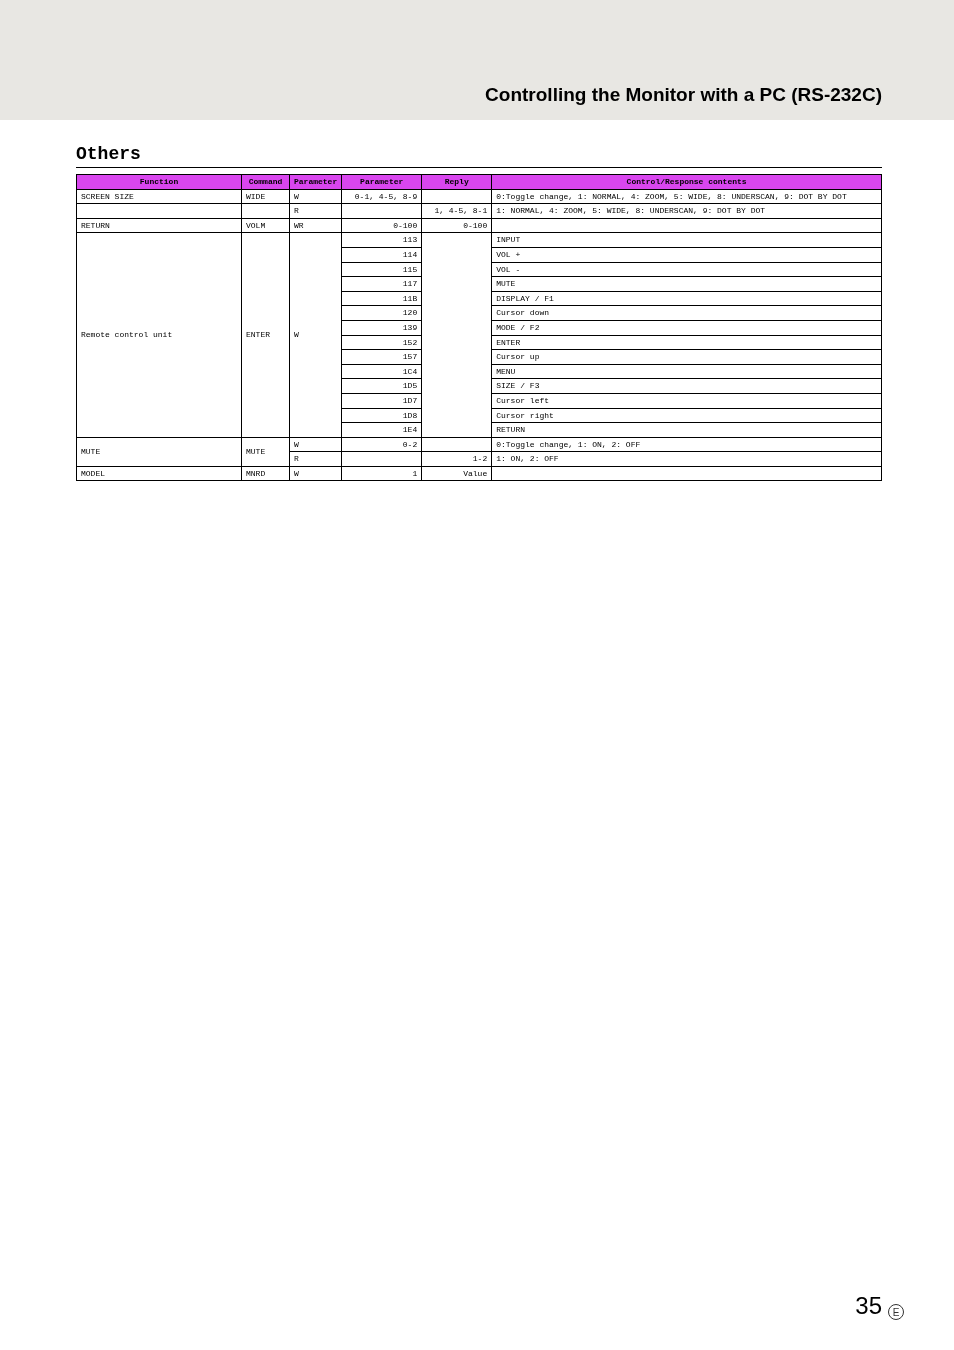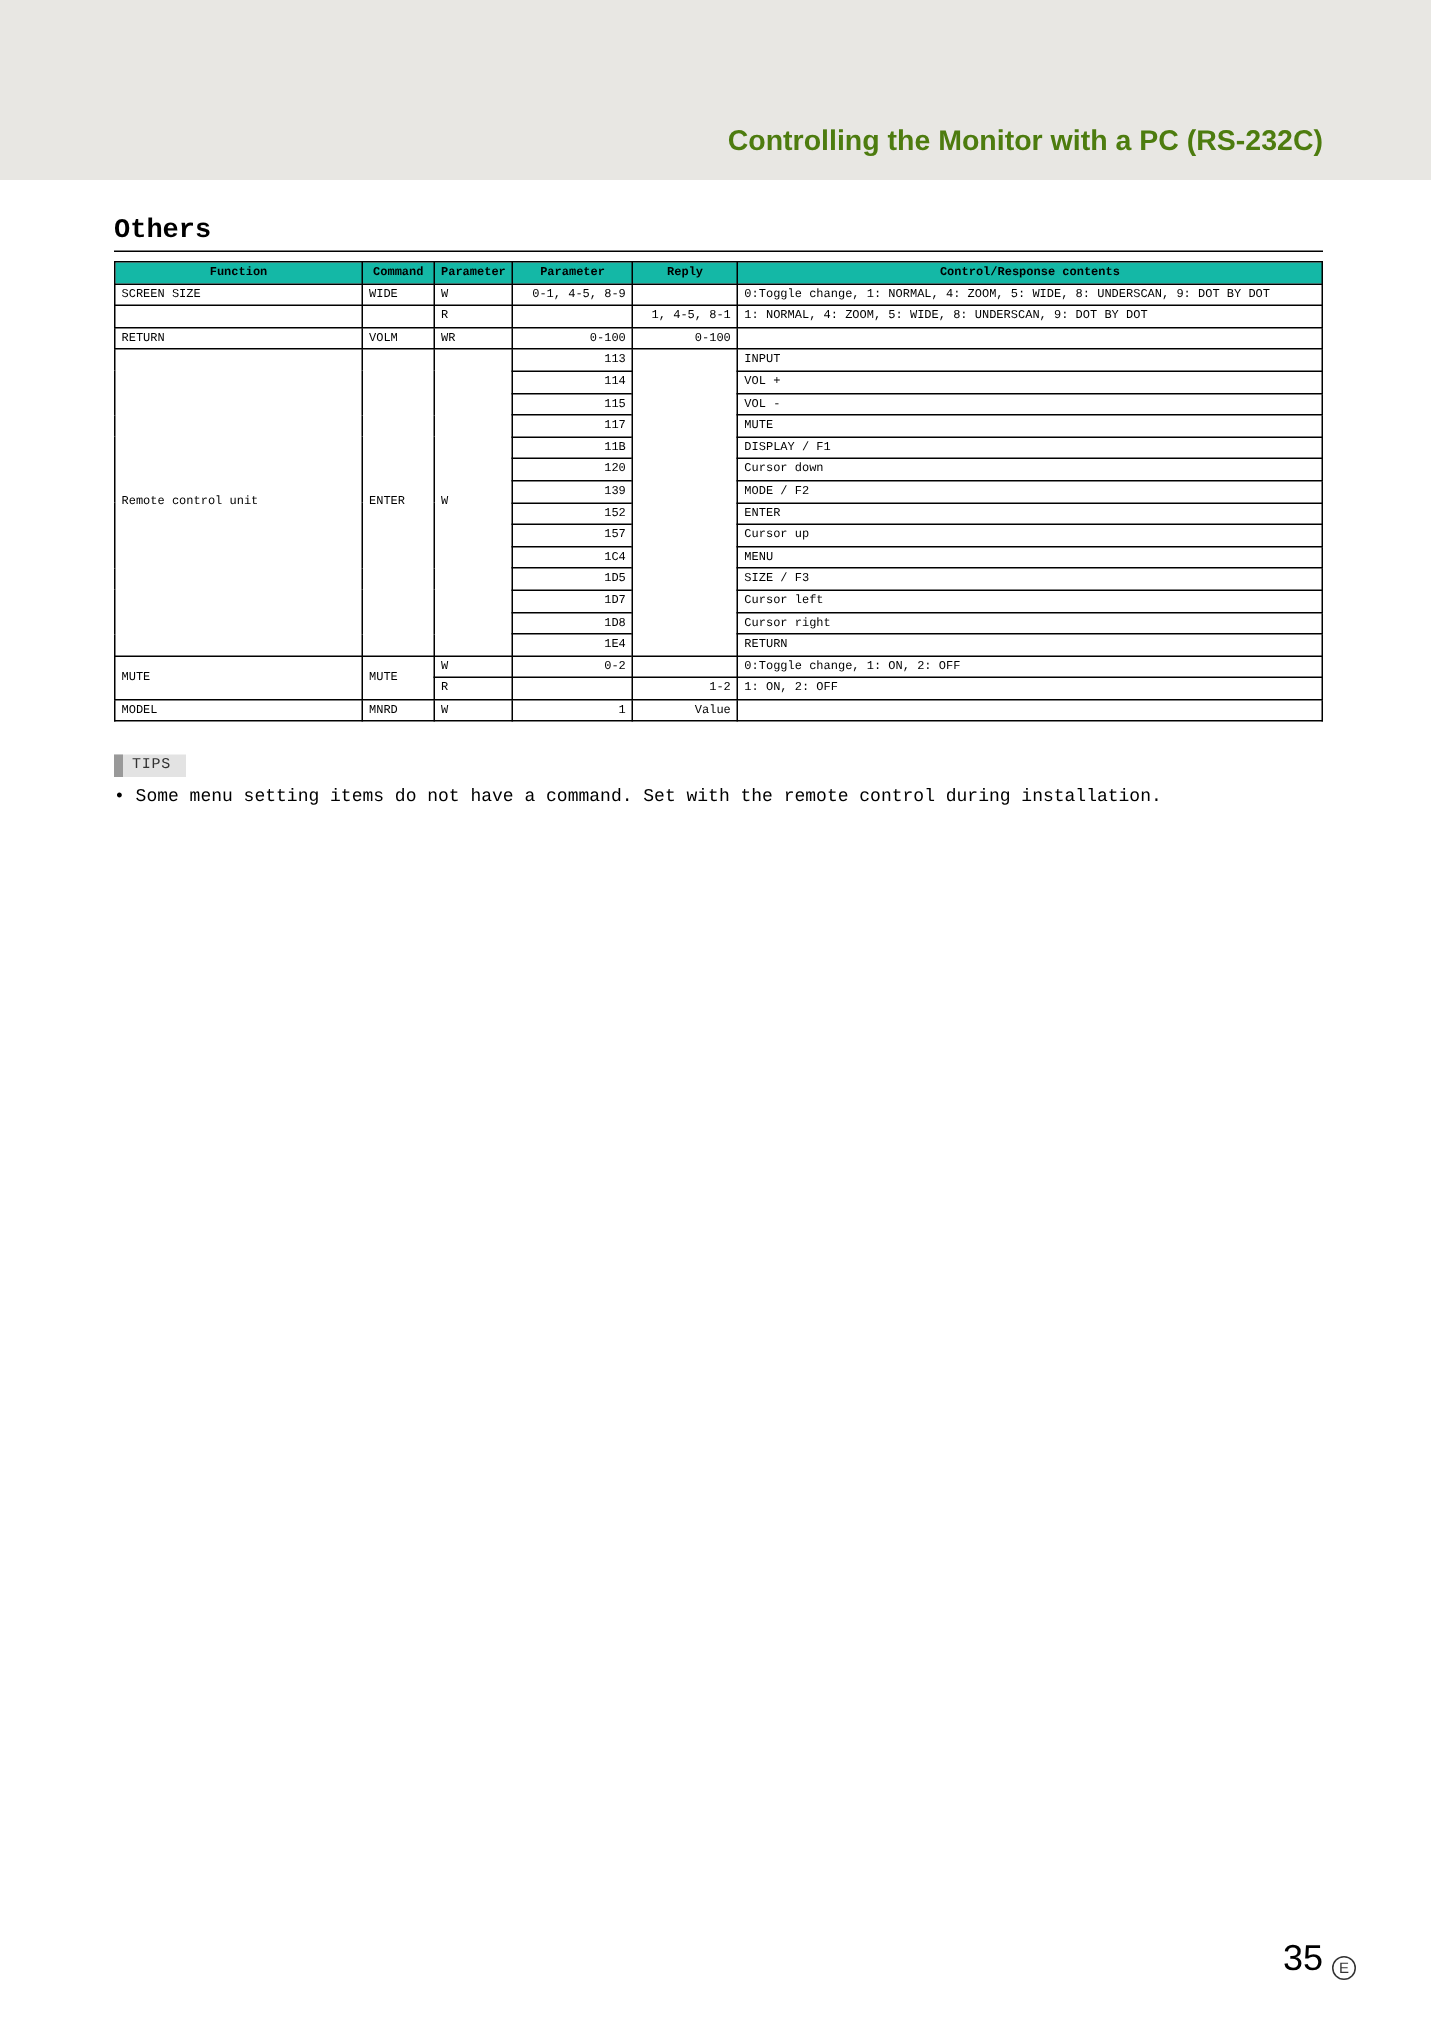--- a/index.html
+++ b/index.html
@@ -16,21 +16,21 @@
     height: 120px;
     width: 100%;
     position: relative;
   }
   .topbar h1 {
     position: absolute;
     right: 72px;
     bottom: 14px;
     font-size: 19px;
     font-weight: bold;
-    color: #4d7c0f;
+    color: #000000;
   }
   .content {
     padding: 24px 72px 0 76px;
     font-family: Liberation Mono, monospace;
   }
   .section-title {
     font-size: 18px;
     font-weight: bold;
     border-bottom: 1px solid #000;
     padding-bottom: 3px;
@@ -42,21 +42,21 @@
     font-size: 8px;
     line-height: 1.2;
   }
   table.data th, table.data td {
     border: 1px solid #000;
     padding: 2px 4px;
     vertical-align: middle;
     height: 13px;
   }
   table.data th {
-    background: #14b8a6;
+    background: #d946ef;
     font-weight: bold;
     text-align: center;
   }
   col.c1 { width: 165px; }
   col.c2 { width: 48px; }
   col.c3 { width: 48px; }
   col.c4 { width: 80px; }
   col.c5 { width: 70px; }
   col.c6 { width: auto; }
   .right { text-align: right; }
@@ -231,22 +231,18 @@
           <td>MODEL</td>
           <td>MNRD</td>
           <td>W</td>
           <td class="right">1</td>
           <td class="right">Value</td>
           <td></td>
         </tr>
       </tbody>
   </table>
 
-  <div class="tips-wrap">
-    <span class="tips-label">TIPS</span>
-    <div class="tips-body">•  Some menu setting items do not have a command. Set with the remote control during installation.</div>
-  </div>
 </div>
 
 <div class="pagenum">
   <span>35</span>
   <span class="circle-e">E</span>
 </div>
 
 </body></html>

